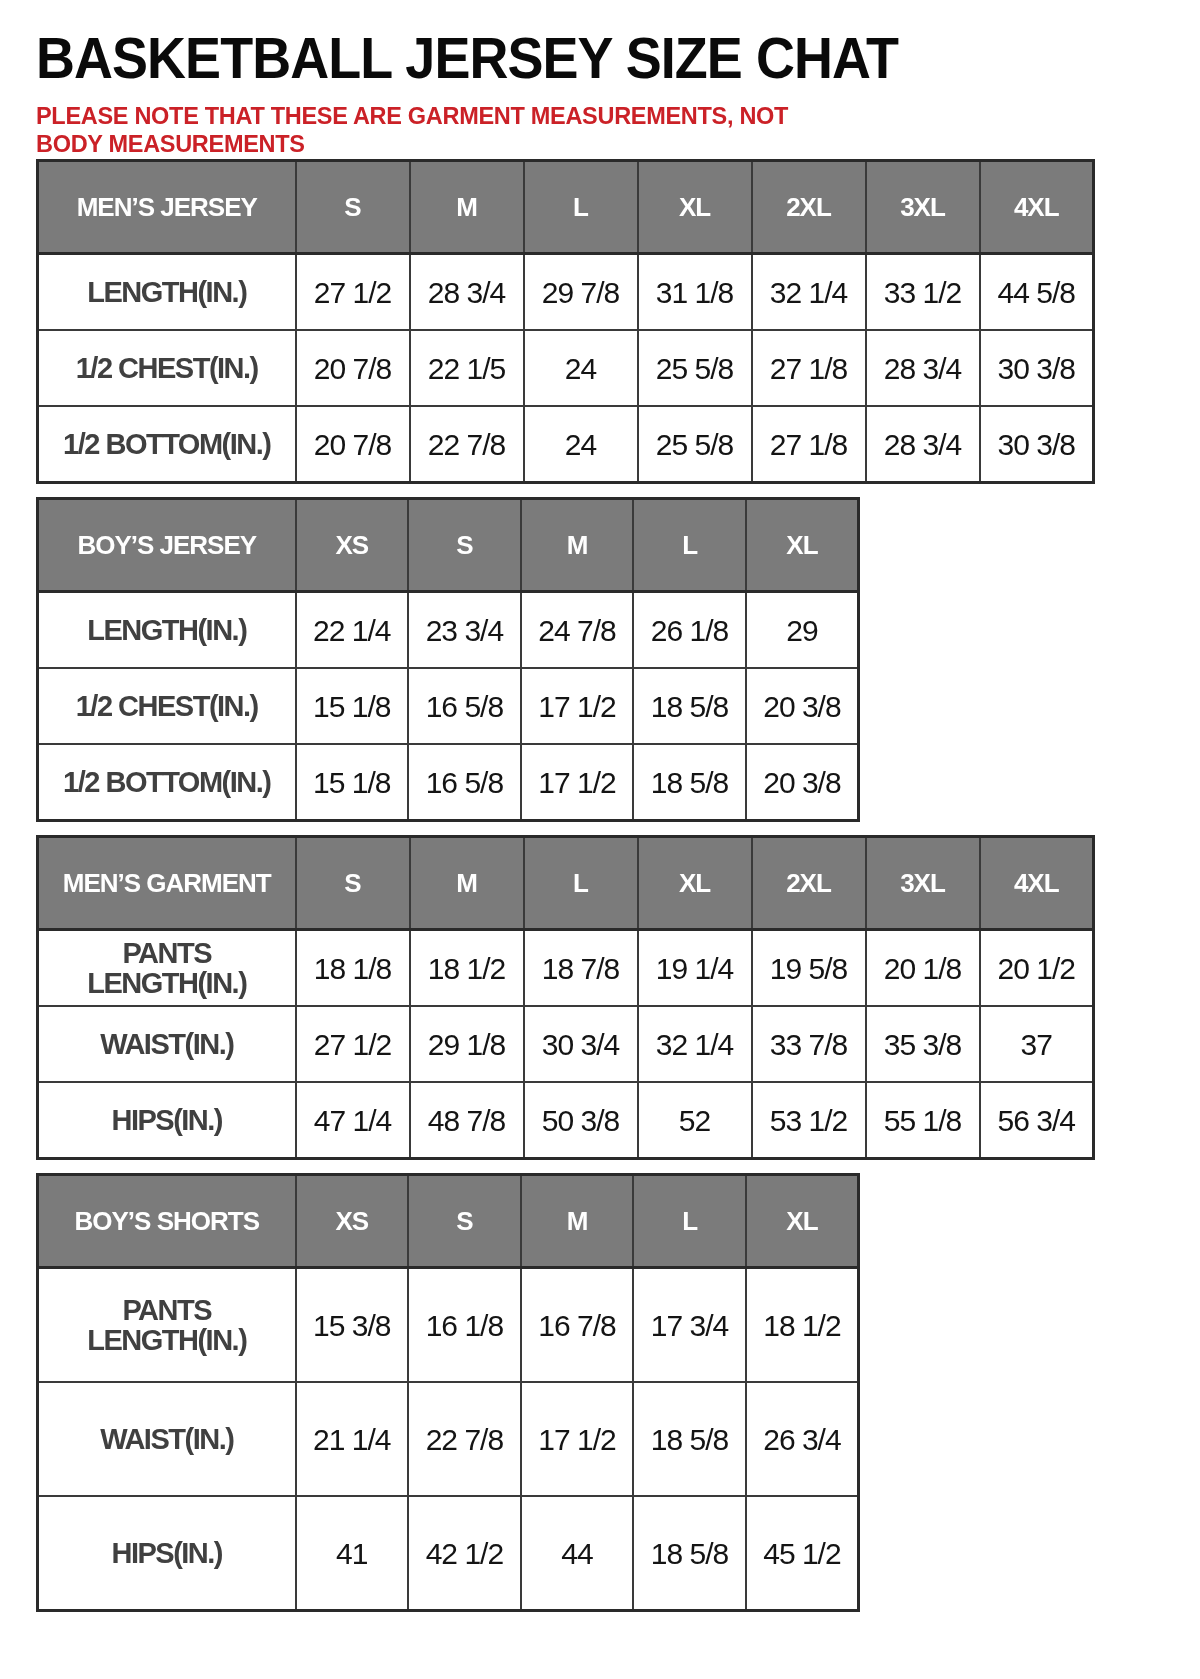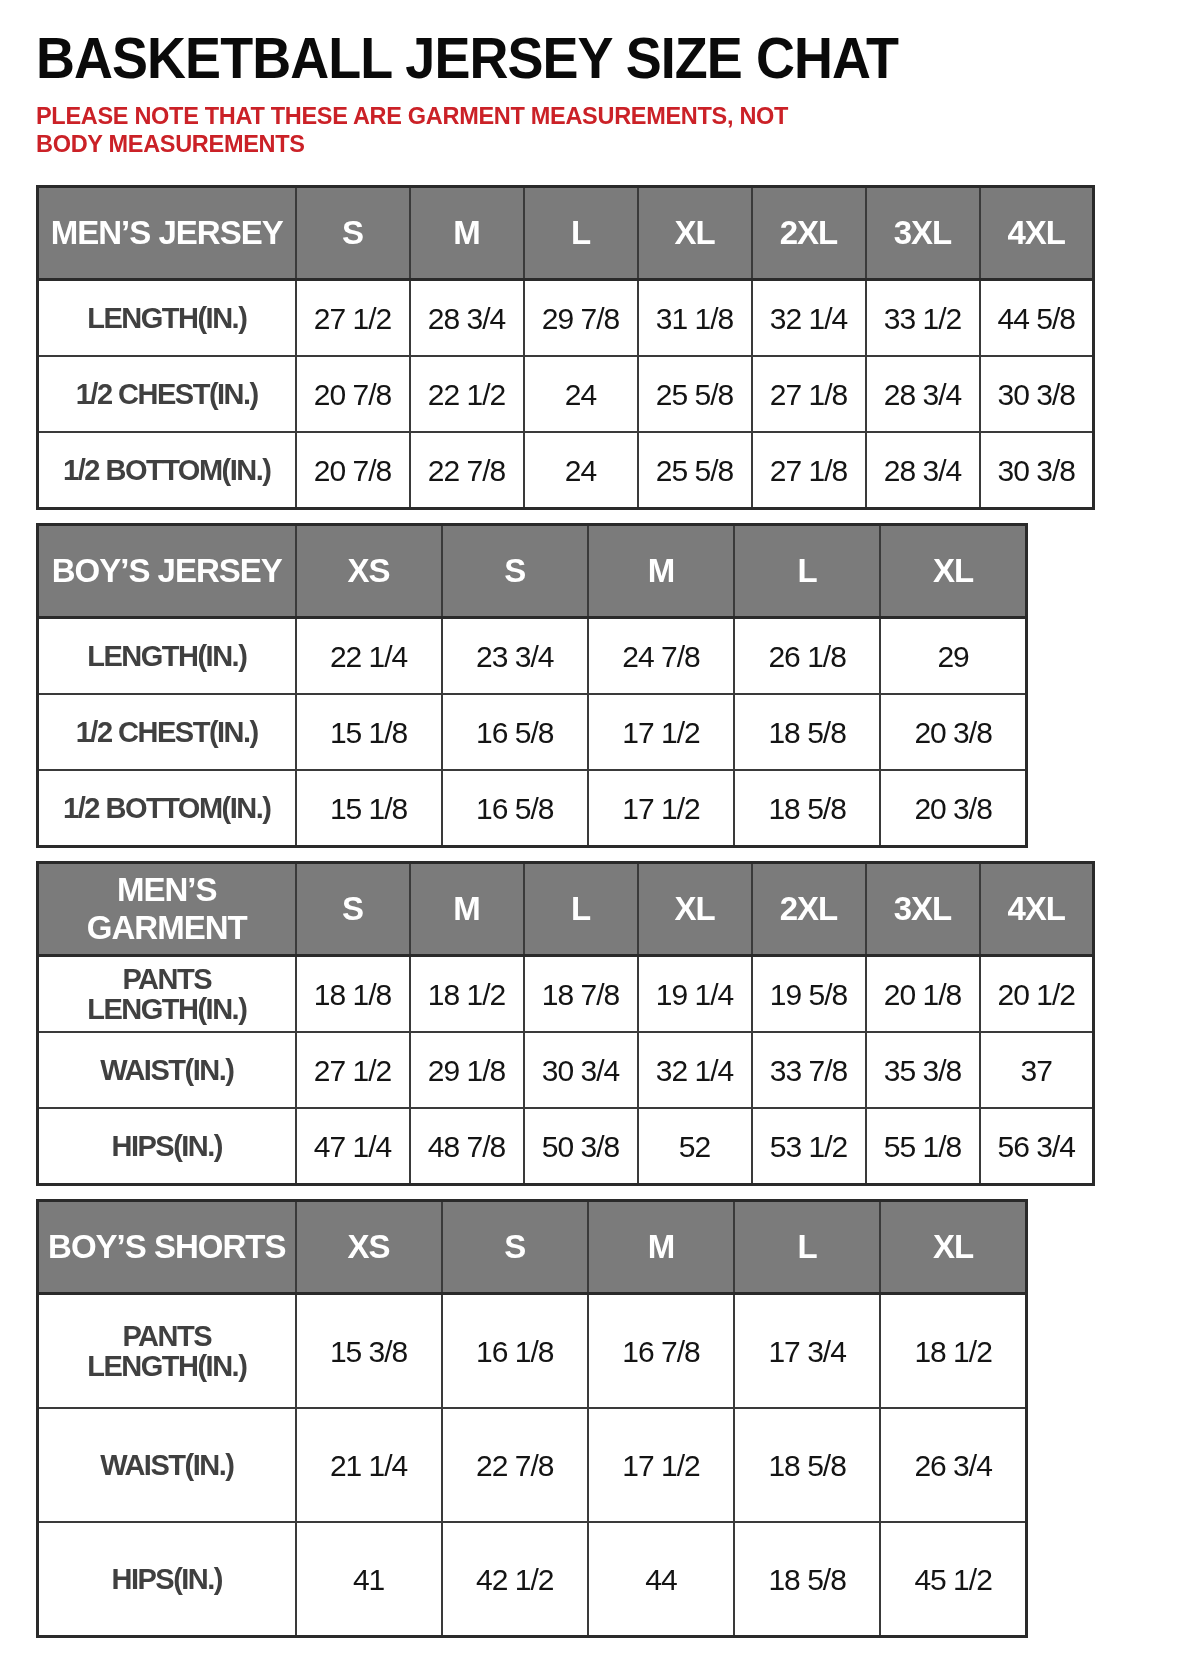--- a/index.html
+++ b/index.html
@@ -30,46 +30,46 @@
   .note {
     color: #cb2127;
     font-weight: 700;
     font-size: 23.5px;
     line-height: 1.18;
     letter-spacing: -0.3px;
     margin: 0;
   }
   .note.top {
     max-width: 800px;
-    margin-bottom: 27px;
+    margin-bottom: 1px;
   }
   .note.bottom {
     margin-top: 18px;
     white-space: nowrap;
   }
   table.size-table {
     border-collapse: collapse;
     table-layout: fixed;
     border: 3px solid #2a2a2a;
     margin: 0 0 13px 0;
   }
   table.size-table.wide { width: 1059px; }
-  table.size-table.narrow { width: 992px; }
+  table.size-table.narrow { width: 824px; }
   col.label-col { width: 258px; }
   .size-table th, .size-table td {
     border: 2px solid #3a3a3a;
     text-align: center;
     vertical-align: middle;
     padding: 2px 4px;
     overflow: hidden;
   }
   .size-table thead th {
     background: #7b7b7b;
     color: #ffffff;
-    font-size: 33px;
+    font-size: 26px;
     font-weight: 700;
     letter-spacing: -1px;
     height: 86px;
     border-bottom: 3px solid #2a2a2a;
   }
   .size-table tbody td {
     font-size: 30px;
     font-weight: 400;
     letter-spacing: -1px;
     color: #141414;
@@ -123,21 +123,21 @@
         <td>28 3/4</td>
         <td>29 7/8</td>
         <td>31 1/8</td>
         <td>32 1/4</td>
         <td>33 1/2</td>
         <td>44 5/8</td>
       </tr>
       <tr>
         <td class="rowlabel">1/2 CHEST(IN.)</td>
         <td>20 7/8</td>
-        <td>22 1/2</td>
+        <td>22 1/5</td>
         <td>24</td>
         <td>25 5/8</td>
         <td>27 1/8</td>
         <td>28 3/4</td>
         <td>30 3/8</td>
       </tr>
       <tr>
         <td class="rowlabel">1/2 BOTTOM(IN.)</td>
         <td>20 7/8</td>
         <td>22 7/8</td>

